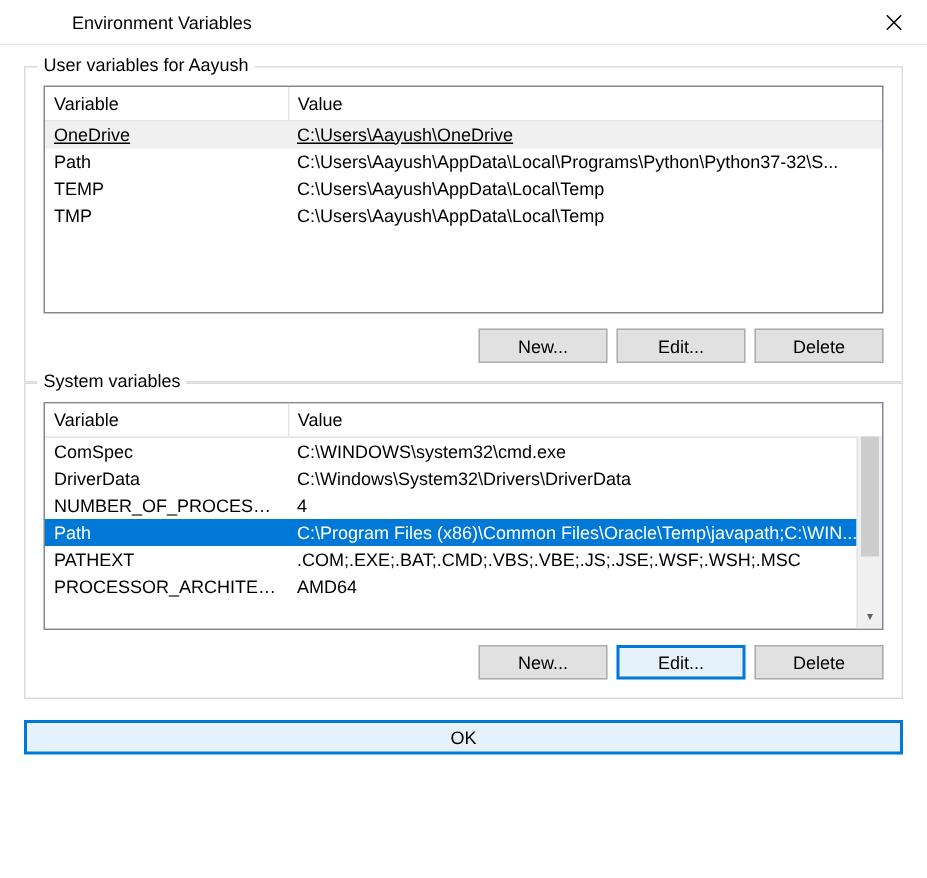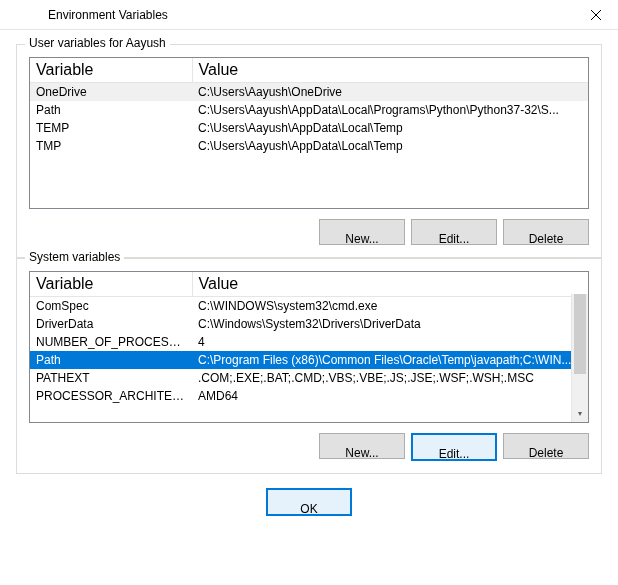--- a/index.html
+++ b/index.html
@@ -54,51 +54,51 @@
   border-collapse: collapse;
   table-layout: fixed;
 }
 .table th {
   text-align: left;
   font-weight: normal;
   background: #fff;
   border-bottom: 1px solid #e5e5e5;
   border-right: 1px solid #e5e5e5;
   padding: 3px 6px;
-  font-size: 16px;
+  font-size: 12px;
   height: 22px;
 }
 .table th:last-child { border-right: none; }
 .table td {
   padding: 2px 6px;
   white-space: nowrap;
   overflow: hidden;
   text-overflow: ellipsis;
   font-size: 12px;
   height: 18px;
 }
-.table tr.inactive-sel td { background: #f0f0f0; }
+.table tr.inactive-sel td { background: #f0f0f0; text-decoration: underline; }
 .table tr.selected td { background: #0078d7; color: #fff; }
 .col-var { width: 162px; }
 .col-val { }
 .btn-row {
   display: flex;
   justify-content: flex-end;
   gap: 6px;
   margin-top: 10px;
 }
 .btn {
   min-width: 86px;
   height: 23px;
   border: 1px solid #adadad;
   background: #e1e1e1;
   font-size: 12px;
   font-family: inherit;
   cursor: pointer;
-  padding: 12px 8px;
+  padding: 0 8px;
 }
 .btn.default {
   border: 2px solid #0078d7;
   background: #e5f1fb;
 }
 .scrollbar {
   position: absolute;
   right: 0; top: 22px; bottom: 0;
   width: 17px;
   background: #f0f0f0;
@@ -115,23 +115,24 @@
   position: absolute;
   left: 0; right: 0;
   height: 17px;
   display: flex; align-items: center; justify-content: center;
   color: #606060;
   font-size: 8px;
 }
 .scrollbar .arrow.down { bottom: 0; }
 .dialog-buttons {
   display: flex;
-  justify-content: center;
+  justify-content: space-between;
   gap: 6px;
   padding: 4px 16px 10px 16px;
+  flex-direction: column;
 }
 </style>
 </head>
 <body>
 
 <div class="titlebar">
   <span class="titlebar-title">Environment Variables</span>
   <div class="close-btn">
     <svg viewBox="0 0 10 10">
         <path d="M0 0 L10 10 M10 0 L0 10" stroke="#000" stroke-width="1" fill="none"></path>

